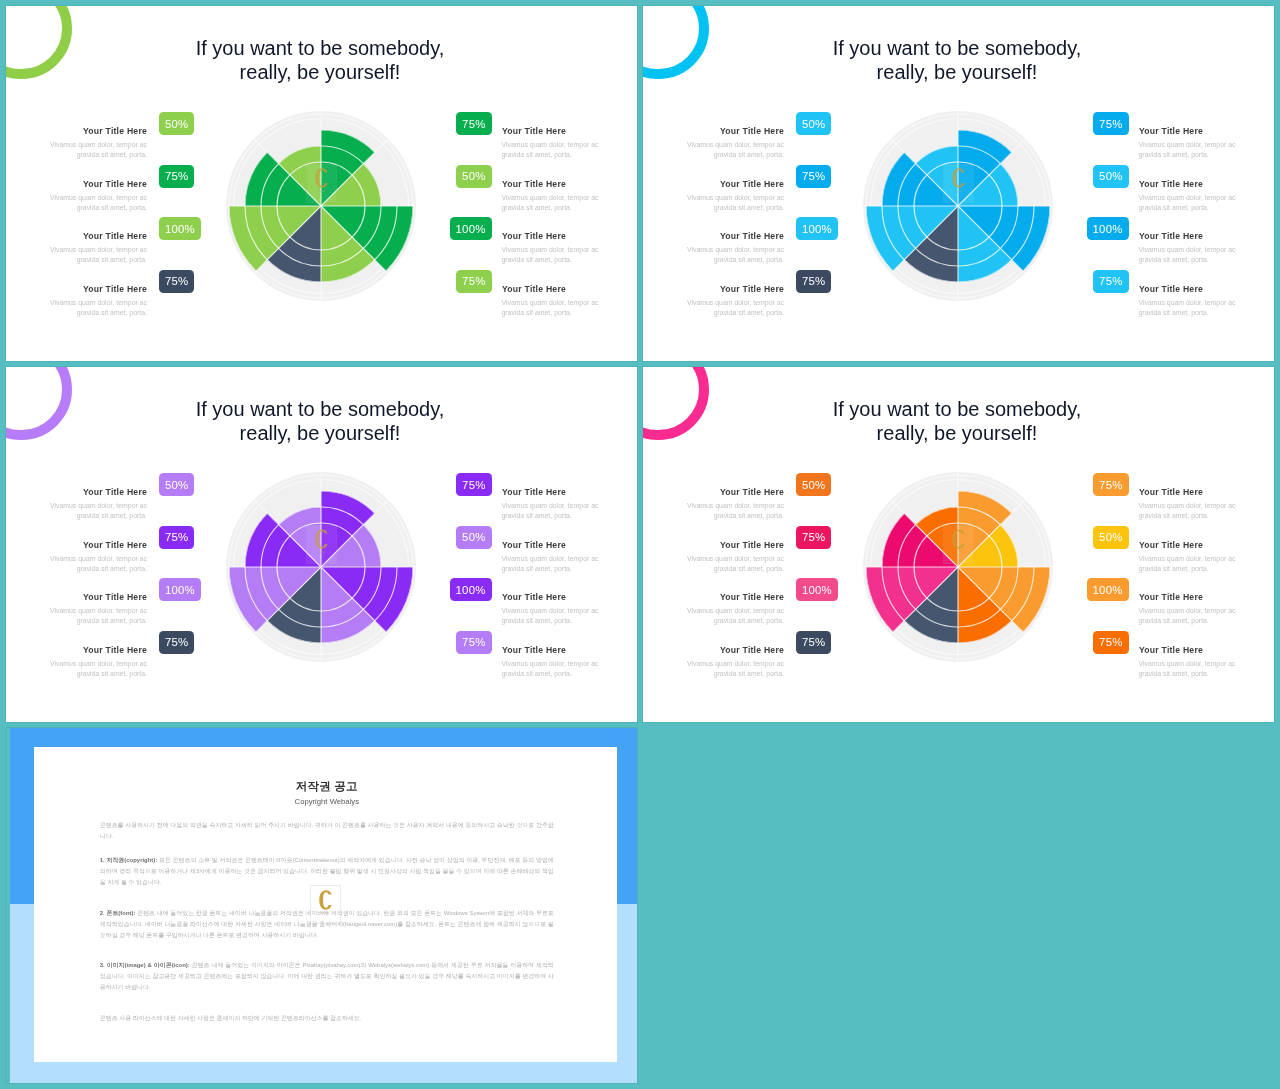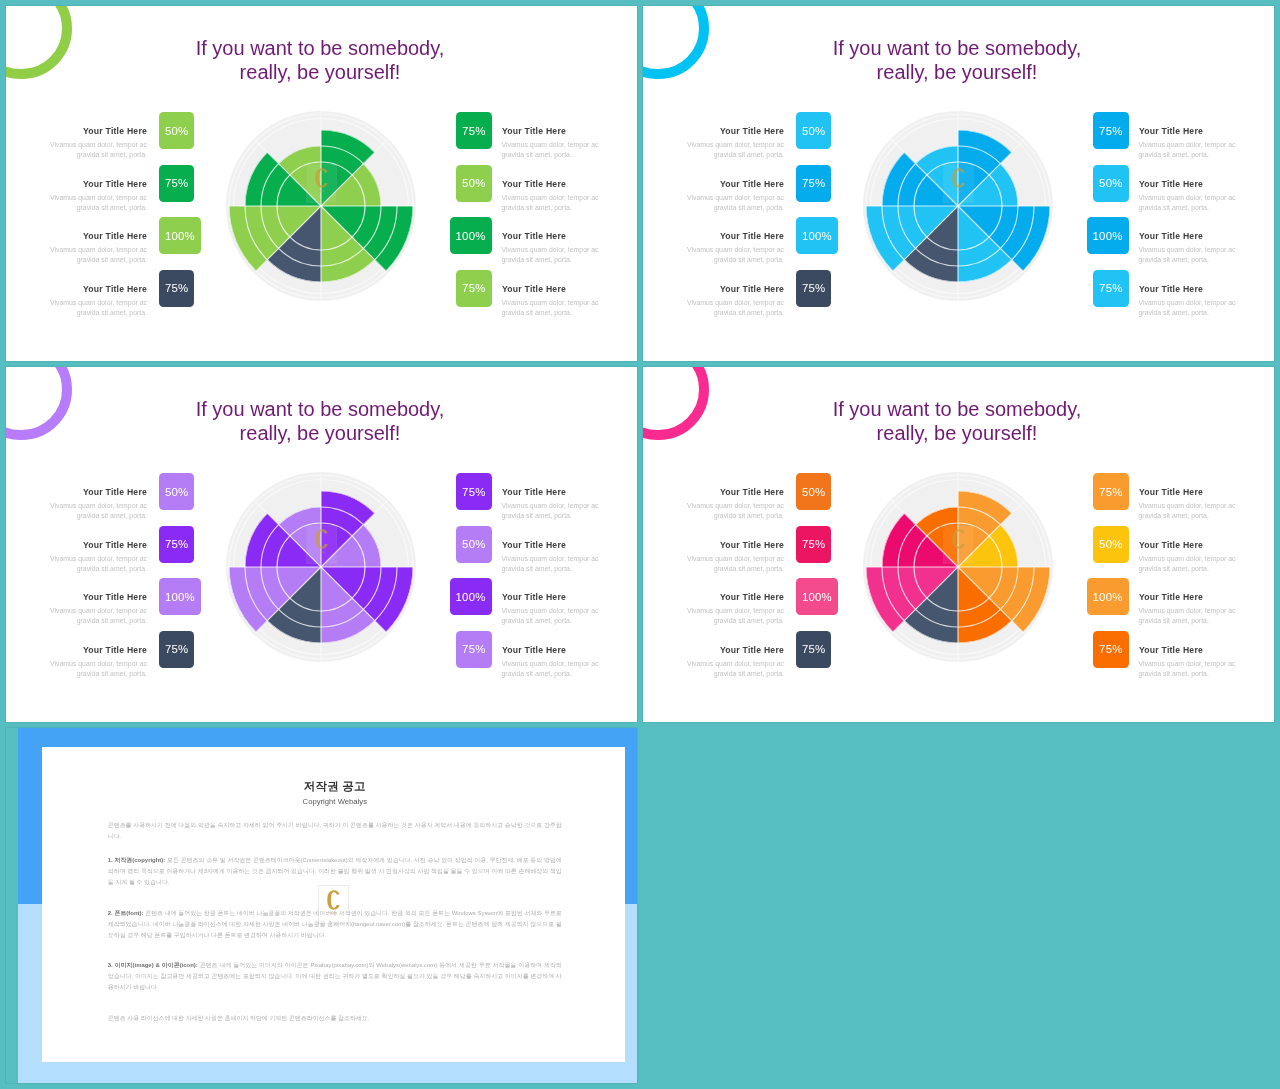--- a/index.html
+++ b/index.html
@@ -14,55 +14,55 @@
   .s2{left:6px;top:367px;}
   .s3{left:643px;top:367px;}
   .slide.chartslide{width:631px;height:355px;}
   .s4{left:6px;top:728px;width:631px;height:355px;background:transparent;
       box-shadow:0 0 0 0.6px rgba(60,140,145,.30);}
 
   .decor{position:absolute;left:-35.7px;top:-28.3px;width:101.4px;height:101.4px;
          border-radius:50%;border:10px solid #8dc63f;box-sizing:border-box;}
 
   .title{position:absolute;left:66px;top:29.5px;width:496px;text-align:center;
-         font-size:20px;line-height:24.7px;color:#701a75;font-weight:400;
+         font-size:20px;line-height:24.7px;color:#0f172a;font-weight:400;
          letter-spacing:0px;}
   .legend{position:absolute;top:106px;}
   .legend.left{left:42px;width:147px;text-align:right;}
   .legend.right{left:444px;width:149px;text-align:left;}
   .item{position:relative;height:52.5px;}
   .item .txt{position:absolute;top:12px;width:99px;}
   .legend.left .txt{left:0;}
   .legend.right .txt{left:51.5px;}
   .item .ttl{font-size:9.6px;font-weight:700;color:#3d3d3d;line-height:10px;
              letter-spacing:0.25px;white-space:nowrap;padding-top:2px;
              transform:scaleX(0.9);}
   .legend.left .ttl{transform-origin:right center;}
   .legend.right .ttl{transform-origin:left center;}
   .item .dsc{font-size:6.9px;color:#c2c2c2;line-height:10.3px;margin-top:4.2px;
              letter-spacing:0.01px;}
-  .badge{position:absolute;top:0px;height:37px;border-radius:4.5px;
+  .badge{position:absolute;top:0px;height:23px;border-radius:4.5px;
          color:#fff;font-size:11.4px;font-weight:400;display:flex;
          align-items:center;justify-content:center;letter-spacing:0.2px;
          box-sizing:border-box;white-space:nowrap;padding:3px 6px;}
   .legend.left .badge{left:111px;}
   .legend.right .badge{right:107.5px;}
   .chart{position:absolute;left:216.6px;top:101.5px;width:196px;height:196px;}
 
   .wm{position:absolute;width:31px;height:39px;pointer-events:none;}
   .wm .box{position:absolute;left:0;top:0;width:31px;height:39px;
            border:1px solid rgba(150,150,150,.18);background:rgba(255,255,255,.10);
            box-sizing:border-box;}
   .wm .cc{position:absolute;left:9.2px;top:4.7px;width:13px;height:20px;}
   .wm .cc svg{display:block;width:13px;height:20px;}
   .wm .sub{position:absolute;left:0;top:25.4px;width:31px;text-align:center;
            font-size:4.2px;color:#b8a477;letter-spacing:.1px;line-height:5px;}
   .chart .wm{left:83.5px;top:56px;opacity:.72;}
 
-  .cw{position:absolute;left:12px;top:0;width:631px;height:355px;}
+  .cw{position:absolute;left:4px;top:0;width:631px;height:355px;}
   .cw .bandtop{position:absolute;left:0;top:0;width:631px;height:176px;}
   .cw .bandbot{position:absolute;left:0;top:176px;width:631px;height:179px;}
   .cw .card{position:absolute;left:23.5px;top:19px;width:583.5px;height:315px;background:#fff;}
   .doc{position:absolute;left:89.8px;top:52px;width:454px;}
   .doc .h1{margin:0;font-size:11.5px;font-weight:700;text-align:center;color:#333;
           letter-spacing:.2px;line-height:13px;}
   .doc .h2{margin:4px 0 0;font-size:7.7px;font-weight:400;text-align:center;color:#5a5a5a;
           line-height:10px;}
   .doc .p{margin:19.5px 0 0;font-size:5.95px;line-height:11px;color:#adadad;
          text-align:justify;}

